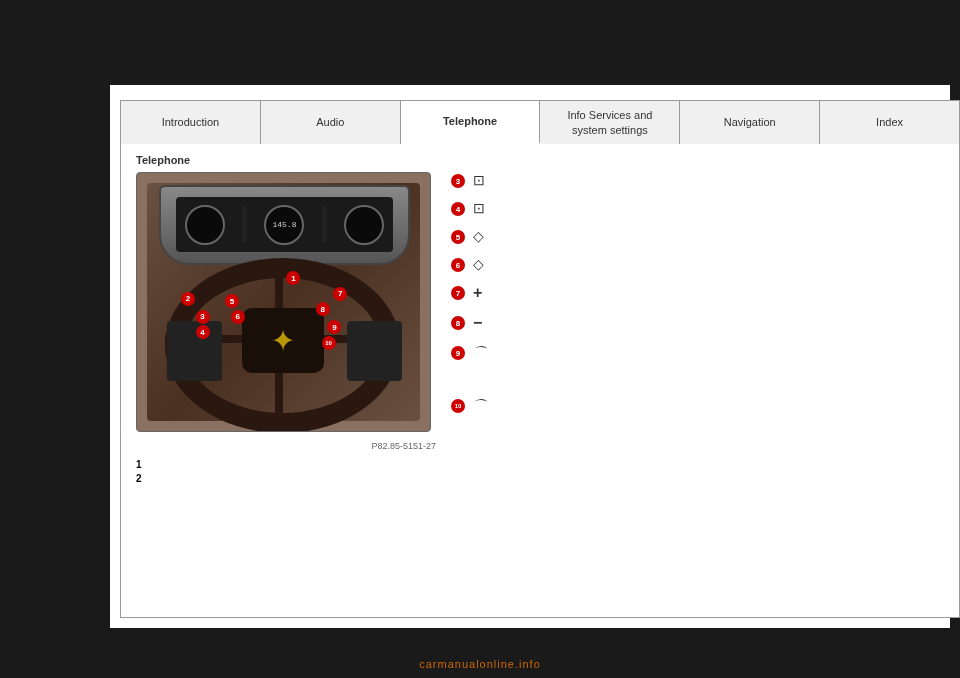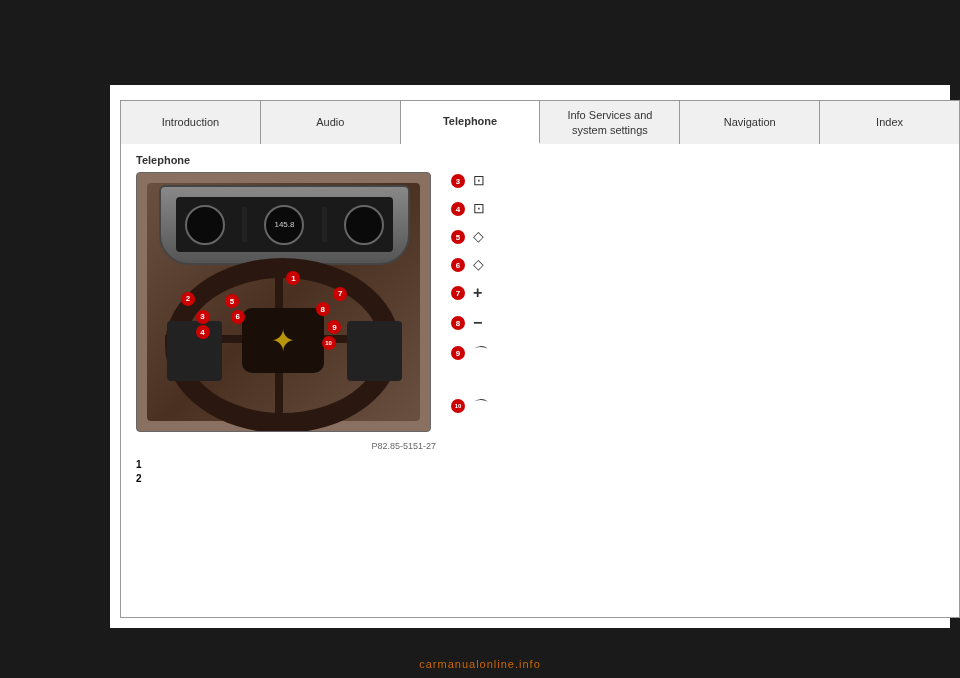--- a/index.html
+++ b/index.html
@@ -234,21 +234,21 @@
     <span>Telephone</span>
   </div>
 
   <div class="main-layout">
 
     <div class="image-section">
       <div class="steering-wheel-img">
 
         <div style="position:absolute;top:10px;left:10px;right:10px;bottom:10px;background:linear-gradient(135deg,#6a5040,#4a3020,#6a5040);border-radius:4px;"></div>
 
-        <div style="position:absolute;top:12px;left:22px;right:20px;height:80px;background:linear-gradient(180deg,#888,#555);border-radius:6px 6px 30px 30px; border:2px solid #444;">
+        <div style="position:absolute;top:12px;left:22px;right:20px;height:80px;background:linear-gradient(180deg,#888,#555);border-radius:6px 6px 30px 30px; border:2px solid #444;font-family:Liberation Mono, monospace;">
           <div style="position:absolute;top:10px;left:15px;right:15px;height:55px;background:#1a1a1a;border-radius:4px;display:flex;align-items:center;justify-content:space-around;">
             <div style="width:40px;height:40px;border-radius:50%;border:2px solid #666;background:#0a0a0a;"></div>
             <div style="width:5px;height:35px;background:#222;"></div>
             <div style="width:40px;height:40px;border-radius:50%;border:2px solid #666;background:#0a0a0a;display:flex;align-items:center;justify-content:center;color:#ccc;font-size:8px;">145.8</div>
             <div style="width:5px;height:35px;background:#222;"></div>
             <div style="width:40px;height:40px;border-radius:50%;border:2px solid #666;background:#0a0a0a;"></div>
           </div>
         </div>
 
         <div style="position:absolute;top:85px;left:28px;width:235px;height:175px;border-radius:50%;border:20px solid #2a1810;background:transparent;"></div>

